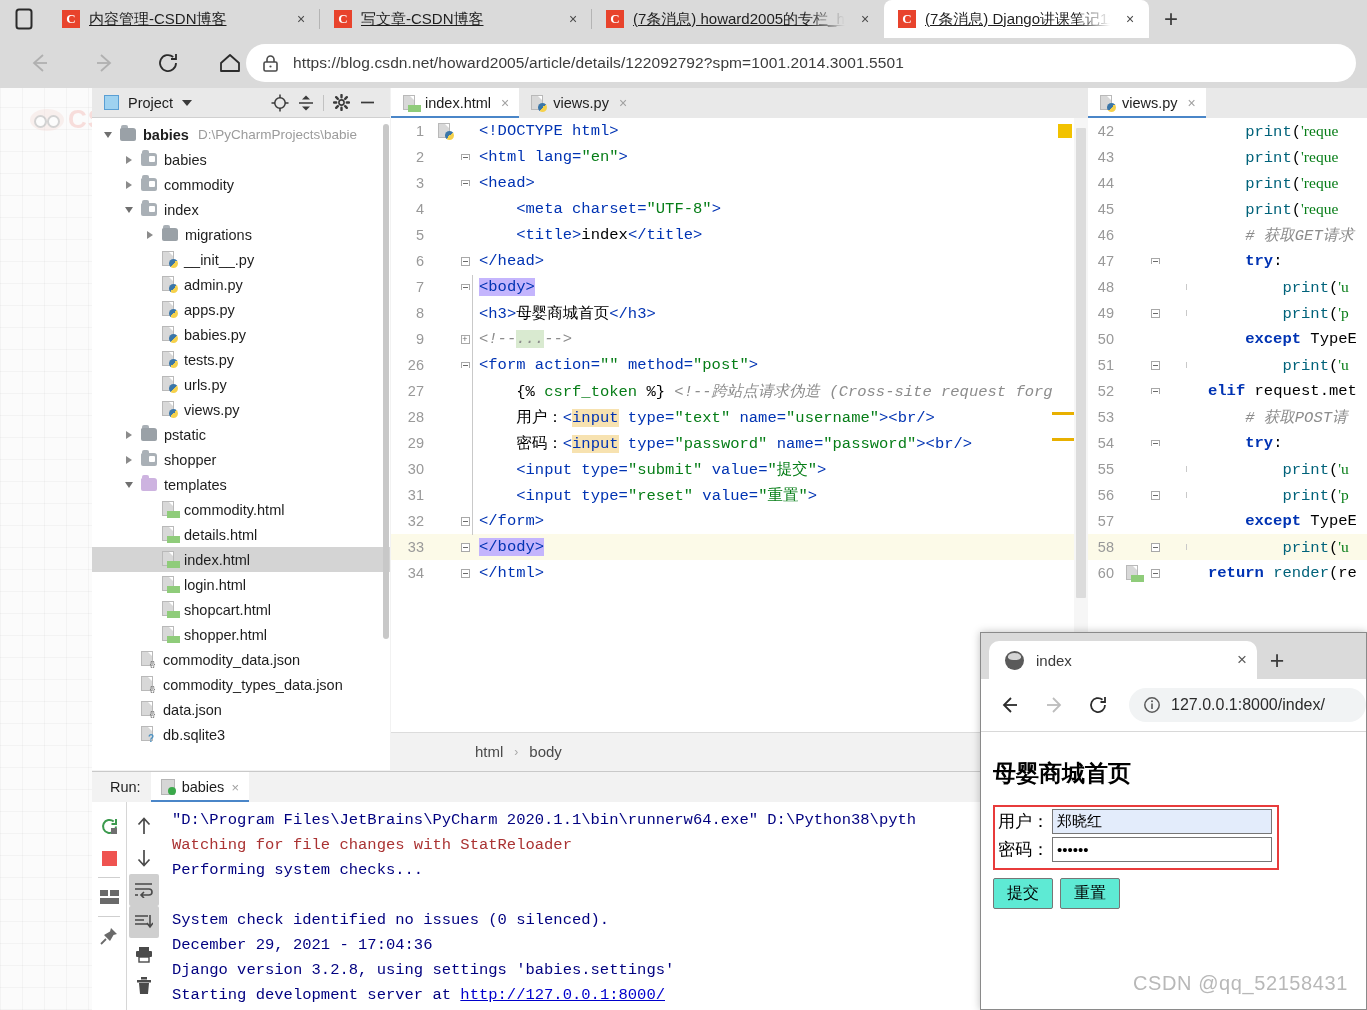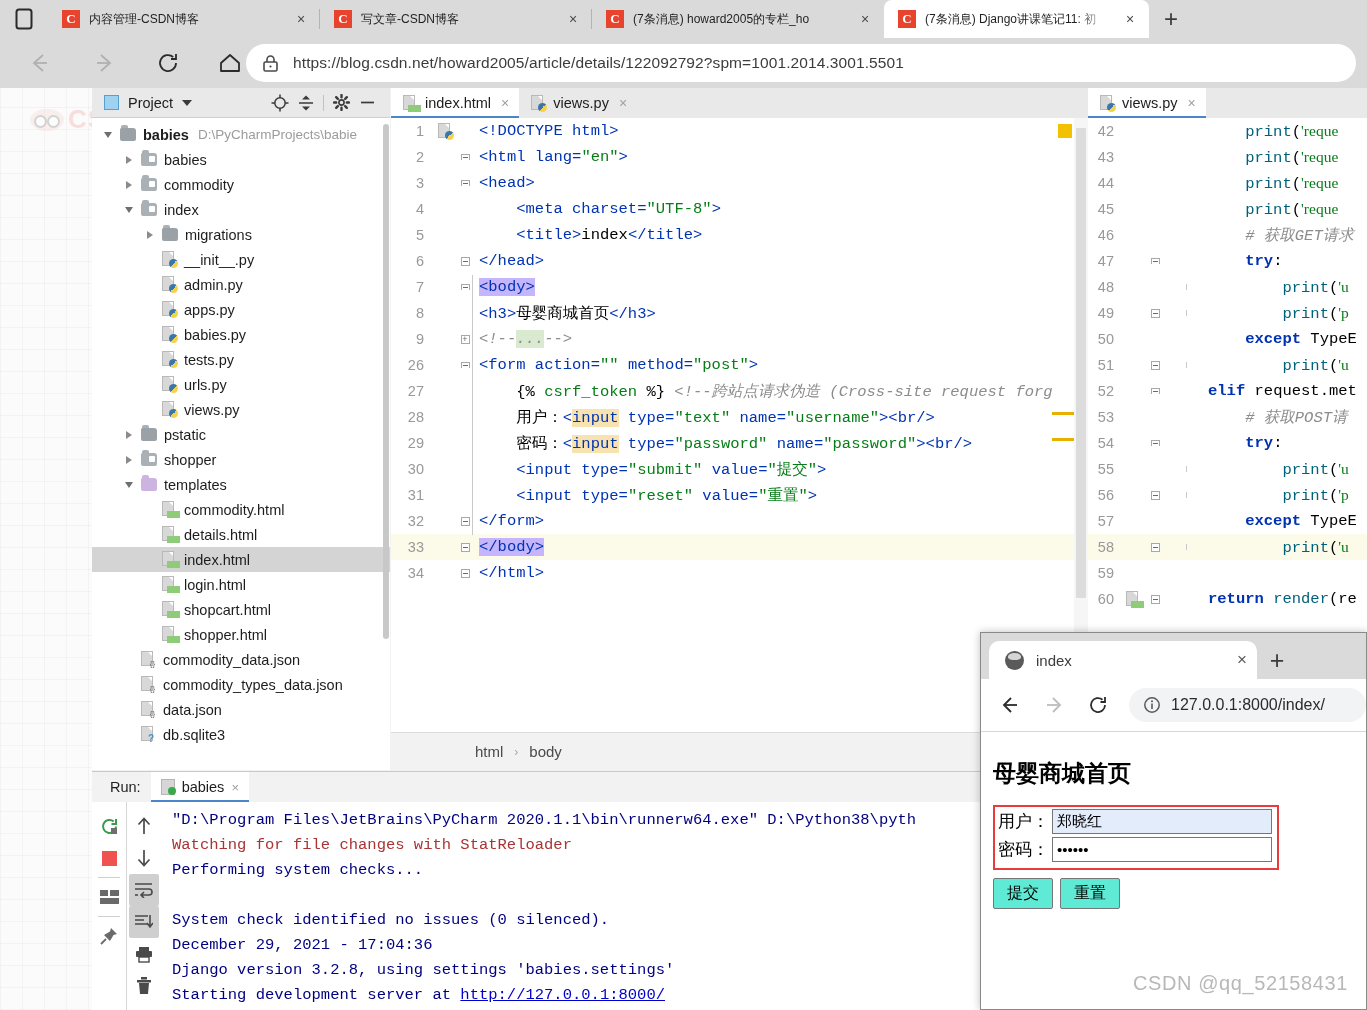--- a/index.html
+++ b/index.html
@@ -22,22 +22,23 @@
   }
   .btab.inactive { background:#dadada; }
   .btab.active { background:#ffffff; border-radius:8px 8px 0 0; }
   .btab .sep { position:absolute; right:0; top:9px; bottom:9px; width:1px; background:#b4b4b4; }
   .favicon {
     width:18px; height:18px; background:#e8432c; color:#fff;
     font-size:13px; font-weight:bold; display:flex; align-items:center; justify-content:center;
     flex:0 0 auto; font-family:"Liberation Serif", serif;
   }
   .btab .ttl {
-    font-size:12px; color:#1f1f1f; white-space:nowrap; overflow:hidden;
+    font-size:15px; color:#1f1f1f; white-space:nowrap; overflow:hidden;
     flex:1 1 auto;
+    text-decoration:underline;
   }
   .btab .ttl.fade {
     -webkit-mask-image:linear-gradient(to right,#000 82%,transparent 100%);
     mask-image:linear-gradient(to right,#000 82%,transparent 100%);
   }
   .tabx { width:22px; height:22px; display:flex; align-items:center; justify-content:center; color:#4a4a4a; font-size:14px; flex:0 0 auto; }
   .newtab { width:44px; height:38px; display:flex; align-items:center; justify-content:center; font-size:24px; color:#3b3b3b; font-weight:300; }
 
   #navbar { position:absolute; left:0; top:38px; width:1367px; height:50px; background:#dadada; display:flex; align-items:center; }
   .navbtn { width:44px; height:44px; display:flex; align-items:center; justify-content:center; }
@@ -612,21 +613,20 @@
           <div class="rline"><span class="rnum">49</span><span class="rgut"></span><span class="rgut"><span class="fold minus"></span></span><span class="rbar v"></span><span>        <span class="fn">print</span><span class="plain">(</span><span class="str">'p</span></span></div>
           <div class="rline"><span class="rnum">50</span><span class="rgut"></span><span class="rgut"></span><span class="rbar"></span><span>    <span class="kw">except</span> <span class="plain">TypeE</span></span></div>
           <div class="rline"><span class="rnum">51</span><span class="rgut"></span><span class="rgut"><span class="fold minus"></span></span><span class="rbar v"></span><span>        <span class="fn">print</span><span class="plain">(</span><span class="str">'u</span></span></div>
           <div class="rline"><span class="rnum">52</span><span class="rgut"></span><span class="rgut"><span class="fold half minus"></span></span><span class="rbar"></span><span><span class="kw">elif</span> <span class="plain">request.met</span></span></div>
           <div class="rline"><span class="rnum">53</span><span class="rgut"></span><span class="rgut"></span><span class="rbar"></span><span>    <span class="cmt"># 获取POST请</span></span></div>
           <div class="rline"><span class="rnum">54</span><span class="rgut"></span><span class="rgut"><span class="fold half minus"></span></span><span class="rbar"></span><span>    <span class="kw">try</span><span class="plain">:</span></span></div>
           <div class="rline"><span class="rnum">55</span><span class="rgut"></span><span class="rgut"></span><span class="rbar v"></span><span>        <span class="fn">print</span><span class="plain">(</span><span class="str">'u</span></span></div>
           <div class="rline"><span class="rnum">56</span><span class="rgut"></span><span class="rgut"><span class="fold minus"></span></span><span class="rbar v"></span><span>        <span class="fn">print</span><span class="plain">(</span><span class="str">'p</span></span></div>
           <div class="rline"><span class="rnum">57</span><span class="rgut"></span><span class="rgut"></span><span class="rbar"></span><span>    <span class="kw">except</span> <span class="plain">TypeE</span></span></div>
           <div class="rline hl"><span class="rnum">58</span><span class="rgut"></span><span class="rgut"><span class="fold minus"></span></span><span class="rbar v"></span><span>        <span class="fn">print</span><span class="plain">(</span><span class="str">'u</span></span></div>
-          <div class="rline"><span class="rnum">59</span><span class="rgut"></span><span class="rgut"></span><span class="rbar"></span><span></span></div>
           <div class="rline"><span class="rnum">60</span><span class="rgut"><span class="fico html"><span class="sheet"></span><span class="badge"></span></span></span><span class="rgut"><span class="fold minus"></span></span><span class="rbar"></span><span><span class="kw">return</span> <span class="fn">render</span><span class="plain">(re</span></span></div>
         </div>
     </div>
 
     <div id="run-panel">
       <div id="run-header">
         <span class="rlabel">Run:</span>
         <div id="run-tab">
           <span class="djico"></span>
           <span>babies</span>

